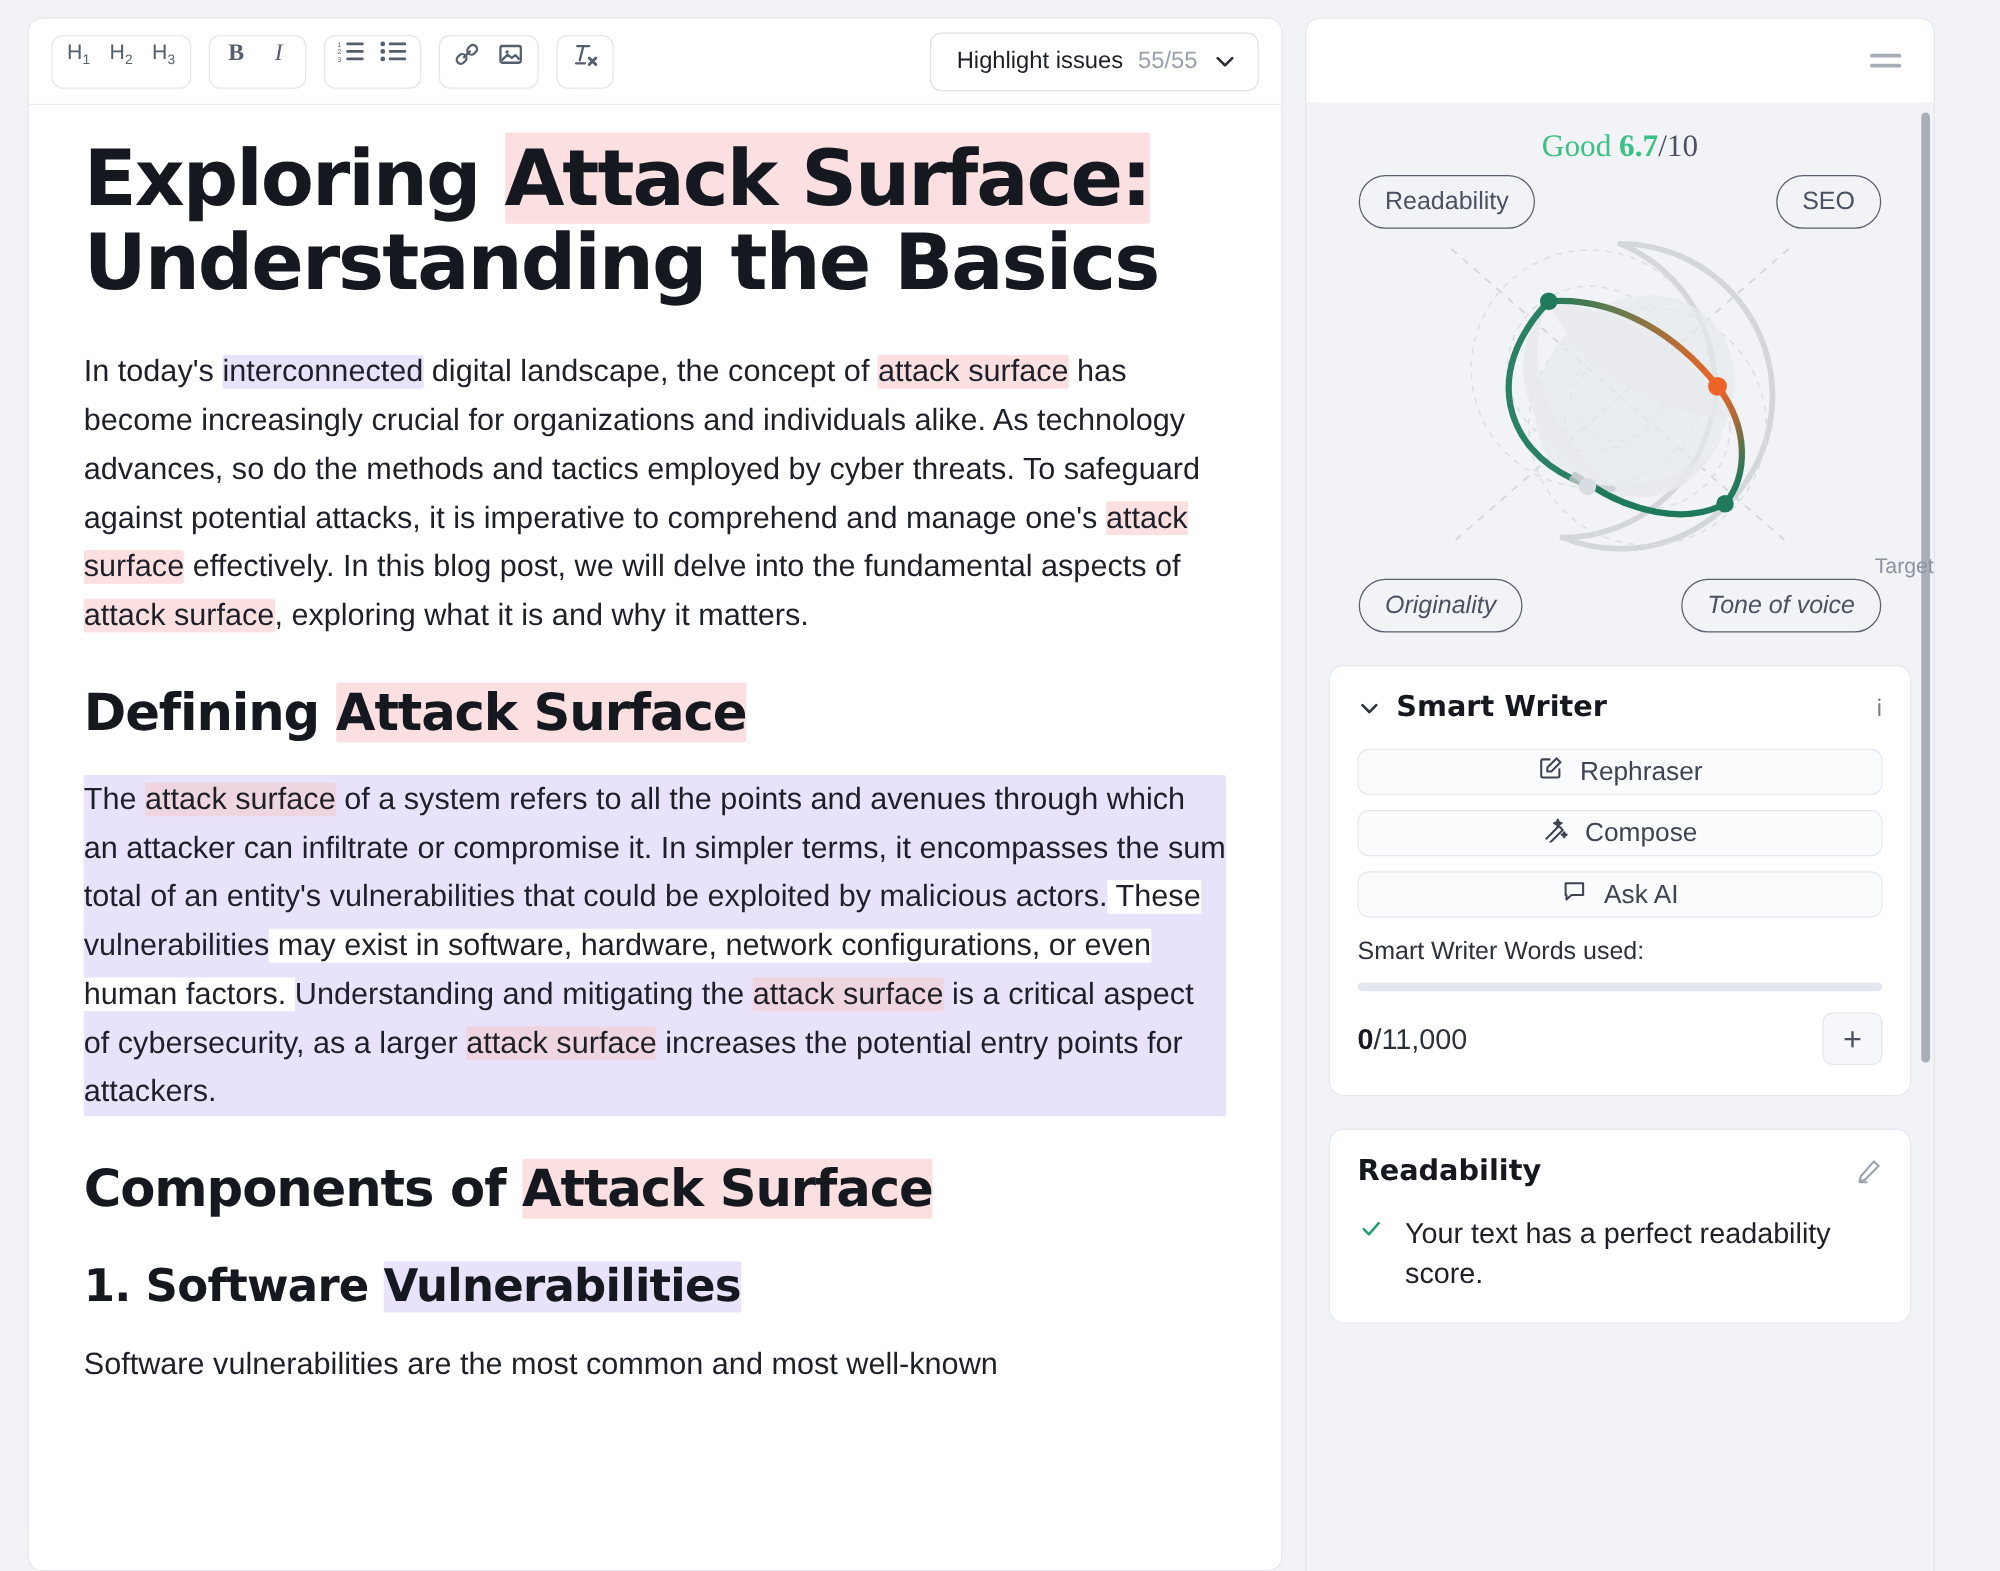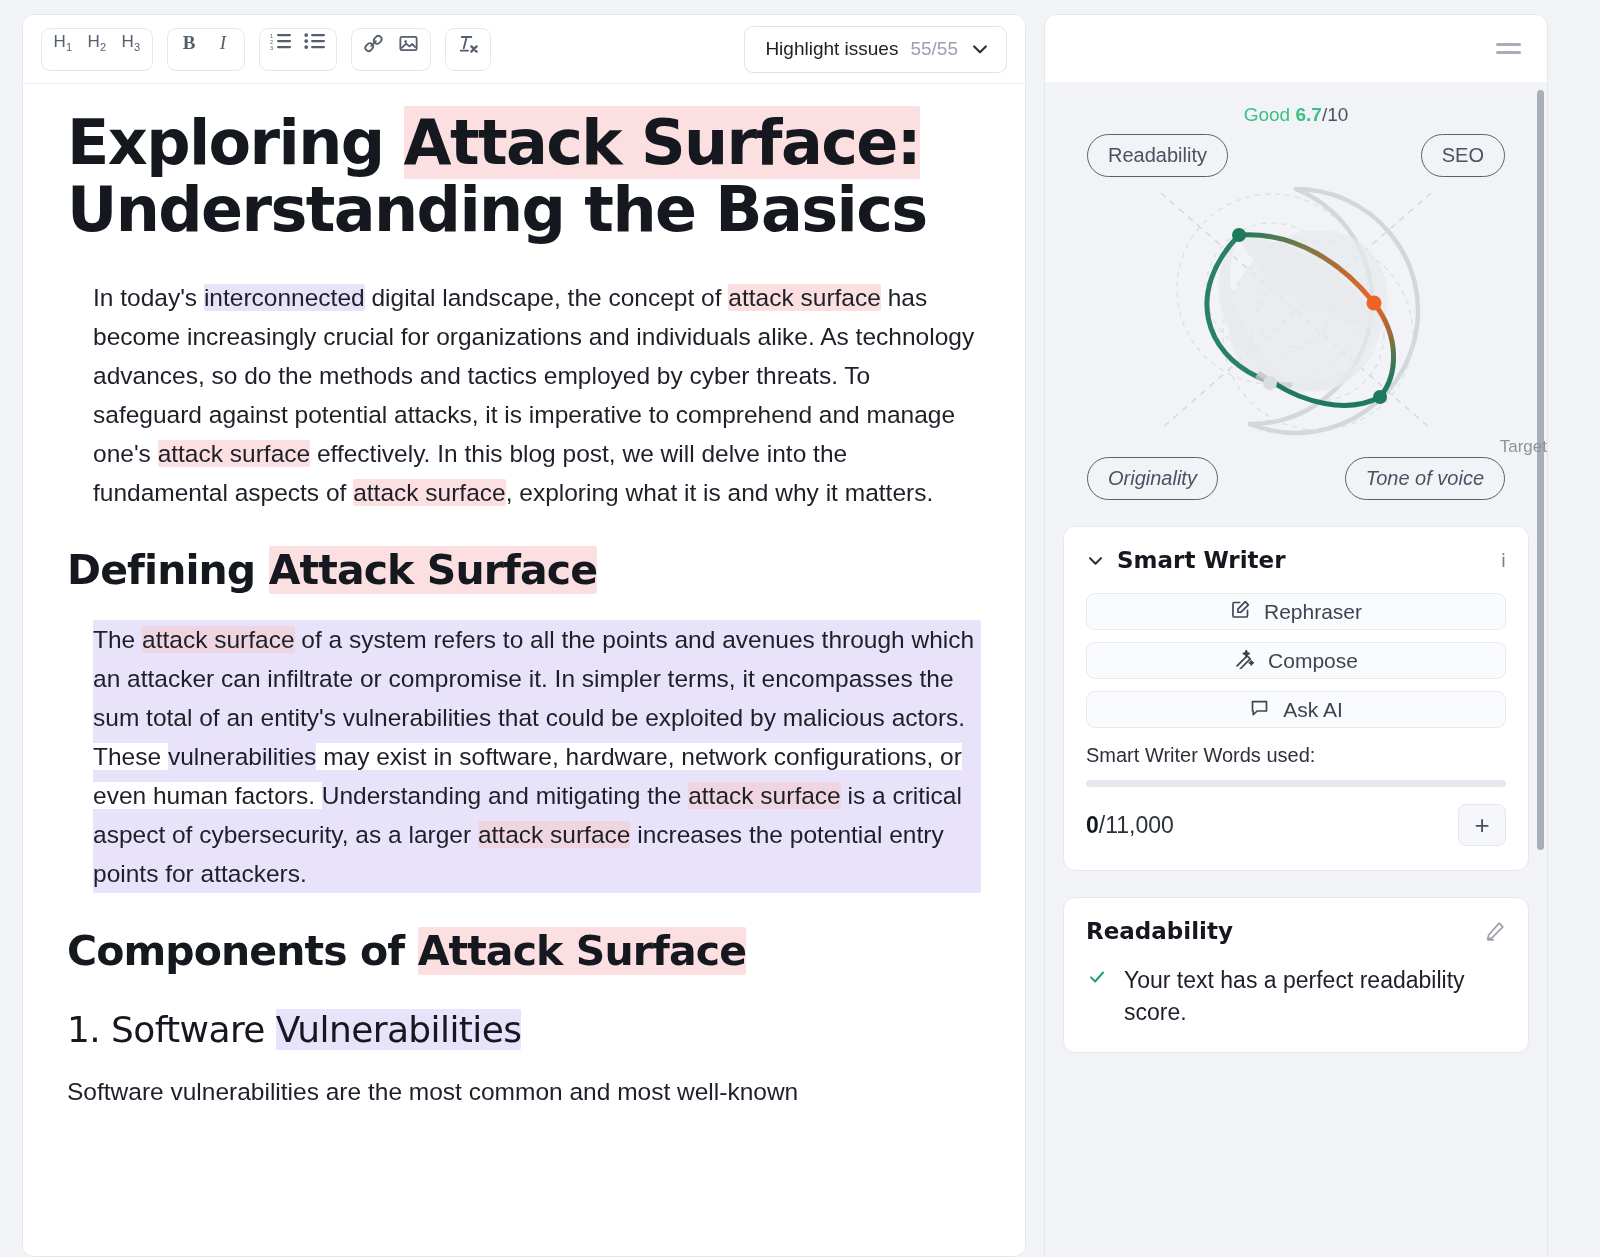--- a/index.html
+++ b/index.html
@@ -90,33 +90,32 @@
     letter-spacing: -1.6px;
     color: #15181e;
     margin-bottom: 34px;
     font-family: "DejaVu Sans", sans-serif;
   }
   .doc-p {
     font-size: 24.5px;
     line-height: 39px;
     color: #1d2028;
     margin-bottom: 30px;
-    margin-left: 26px;
   }
   .h2 {
     font-size: 41px;
     font-weight: 800;
     letter-spacing: -0.9px;
     color: #15181e;
     margin: 34px 0 26px;
     font-family: "DejaVu Sans", sans-serif;
   }
   .h3 {
     font-size: 36px;
-    font-weight: 400;
+    font-weight: 700;
     letter-spacing: -0.6px;
     color: #15181e;
     margin: 34px 0 22px;
     font-family: "DejaVu Sans", sans-serif;
   }
   .hl-pink   { background: #fbdfe1; border-radius: 2px; }
   .hl-purple { background: #e9e2fb; border-radius: 2px; }
   .hl-pink-on-purple { background: #eed5e0; border-radius: 2px; }
   .fade-bottom {
     position: absolute; left: 0; right: 0; bottom: 0; height: 56px;
@@ -159,22 +158,23 @@
     top: 8px; right: 3px;
     width: 7px; height: 760px;
     background: #a9afb9;
     border-radius: 4px;
     cursor: pointer;
   }
 
   .score-line {
     text-align: center;
     padding: 22px 0 8px;
-    font-size: 19px;
+    font-size: 25px;
     color: #4b5160;
+    font-family: Liberation Serif, serif;
   }
   .score-line .good { color: #3cc184; }
   .score-line .val { color: #3cc184; font-weight: 700; }
   .score-line .den { color: #4b5160; }
 
   .pill-row {
     display: flex; justify-content: space-between;
     padding: 0 42px;
     position: relative; z-index: 3;
   }

